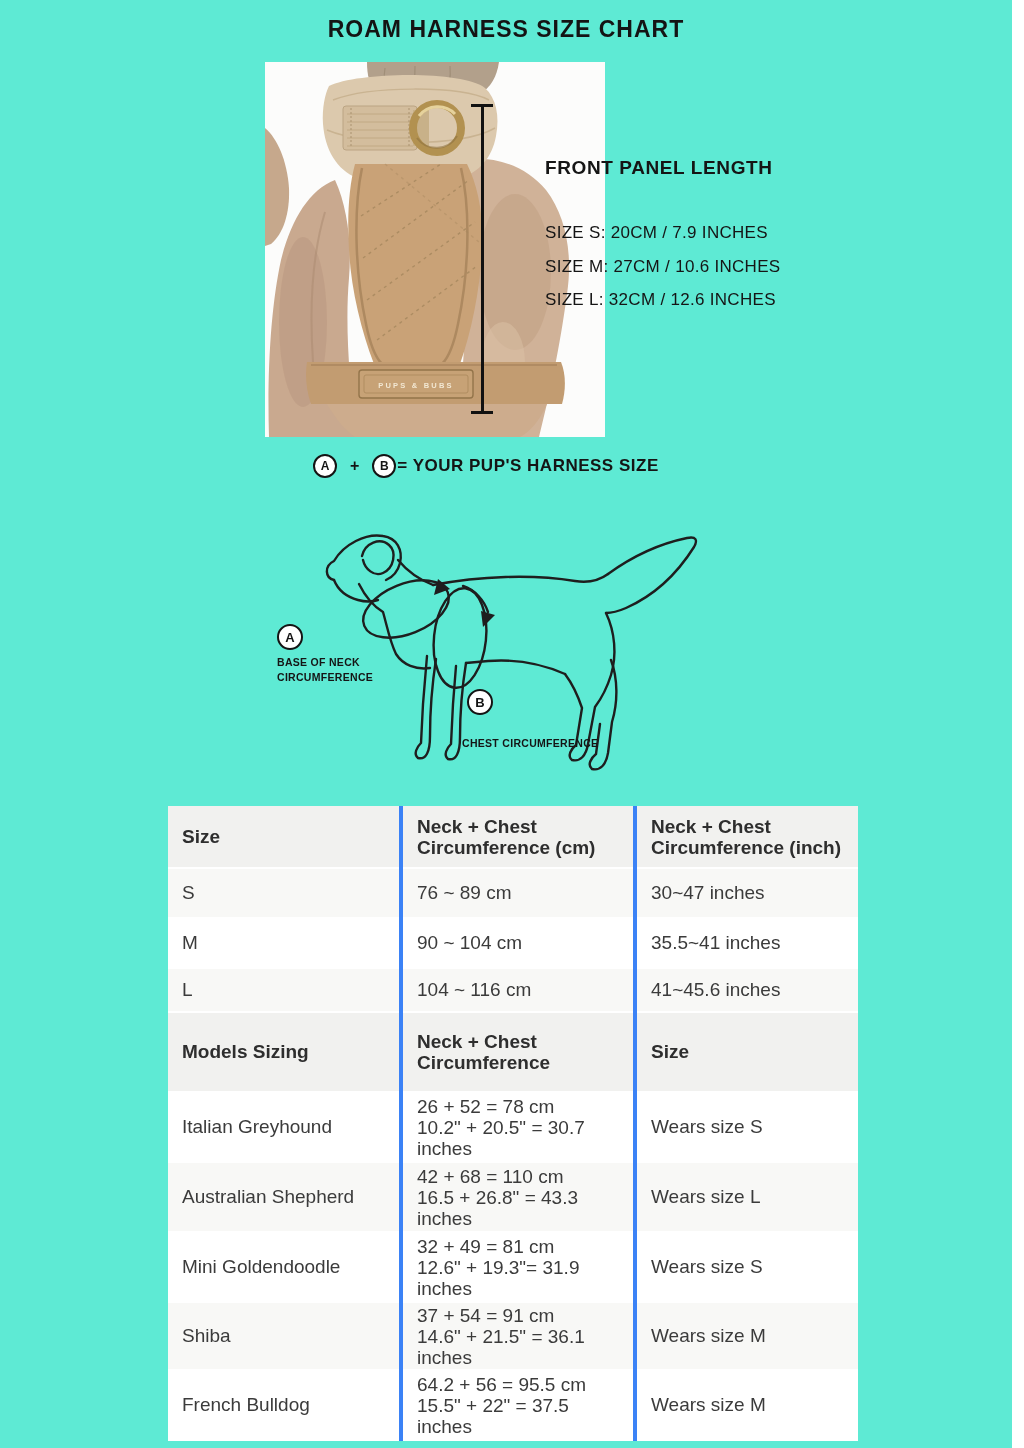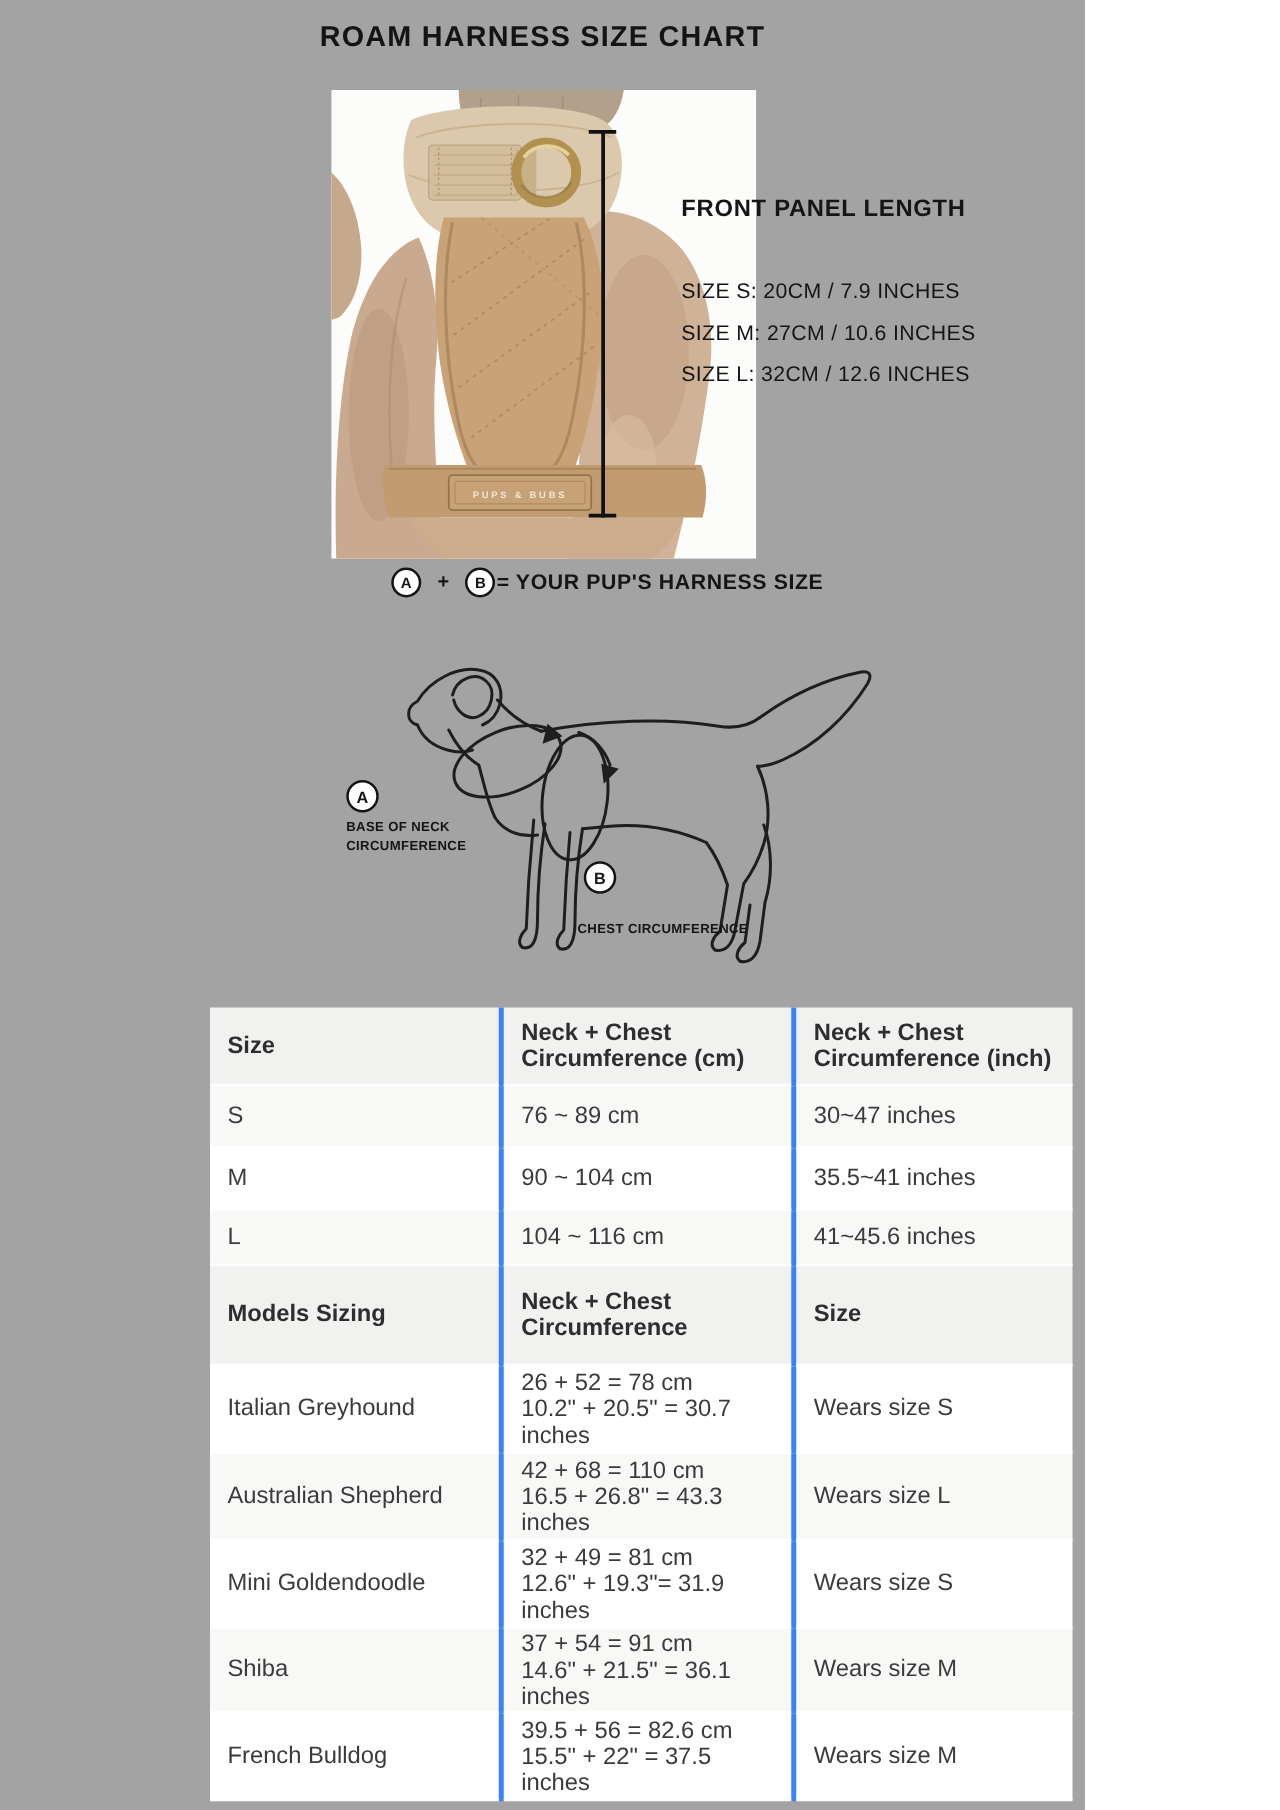--- a/index.html
+++ b/index.html
@@ -1,26 +1,26 @@
 <!DOCTYPE html>
 <html><head>
 <meta charset="utf-8">
 <style>
   html,body{margin:0;padding:0;background:#fff;}
   .page{
-    position:relative;width:868px;height:1448px;background:#a3a3a3;
-    font-family:"Liberation Sans",sans-serif;color:#151515;overflow:hidden;
+    position:relative;width:992px;height:1448px;background:#5eead4;
+    font-family:"Liberation Sans",sans-serif;color:#151515;overflow:hidden;padding-left:20px;
   }
   
   .title{
     position:absolute;top:16px;left:0;right:0;text-align:center;
     font-size:23px;font-weight:bold;letter-spacing:1px;color:#141414;
   }
   
-  .photo-wrap{position:absolute;left:265px;top:72px;width:340px;height:375px;text-decoration:underline;}
+  .photo-wrap{position:absolute;left:265px;top:62px;width:340px;height:375px;text-decoration:underline;}
   
   .measure-line{position:absolute;left:471px;top:104px;width:22px;height:310px;}
   .measure-line .cap{position:absolute;left:0;width:22px;height:3px;background:#111;}
   .measure-line .cap.top{top:0;}
   .measure-line .cap.bottom{bottom:0;}
   .measure-line .stem{position:absolute;left:50%;top:0;bottom:0;width:3px;margin-left:-1.5px;background:#111;}
   
   .front-panel{position:absolute;left:545px;top:157px;}
   .front-panel .heading{font-size:19px;font-weight:bold;letter-spacing:.6px;}
   .front-panel .sizes{margin-top:37px;font-size:17px;font-weight:normal;letter-spacing:.3px;line-height:33.5px;}
@@ -258,21 +258,21 @@
       <td>Shiba</td>
       <td class="two-line">
         <div>37 + 54 = 91 cm</div>
         <div>14.6" + 21.5" = 36.1 inches</div>
       </td>
       <td>Wears size M</td>
     </tr>
     <tr class="plain r70">
       <td>French Bulldog</td>
       <td class="two-line">
-        <div>39.5 + 56 = 82.6 cm</div>
+        <div>64.2 + 56 = 95.5 cm</div>
         <div>15.5" + 22" = 37.5 inches</div>
       </td>
       <td>Wears size M</td>
     </tr>
   </tbody>
     </table>
 
 </div>
 
 </body></html>

